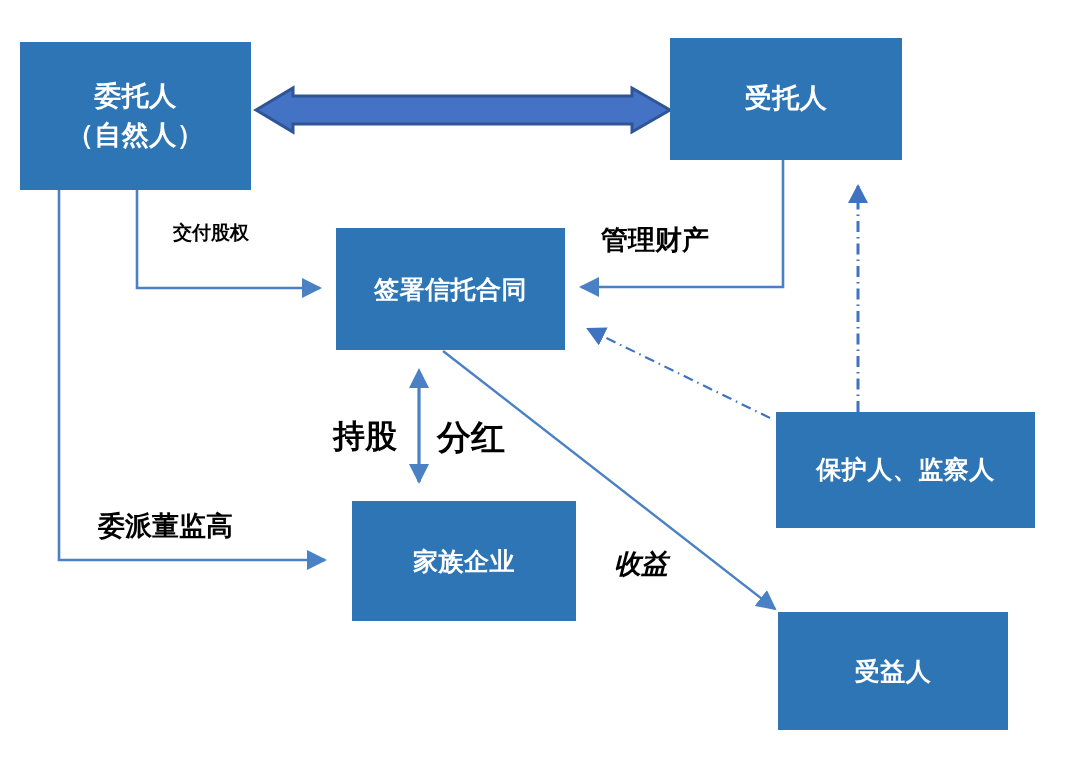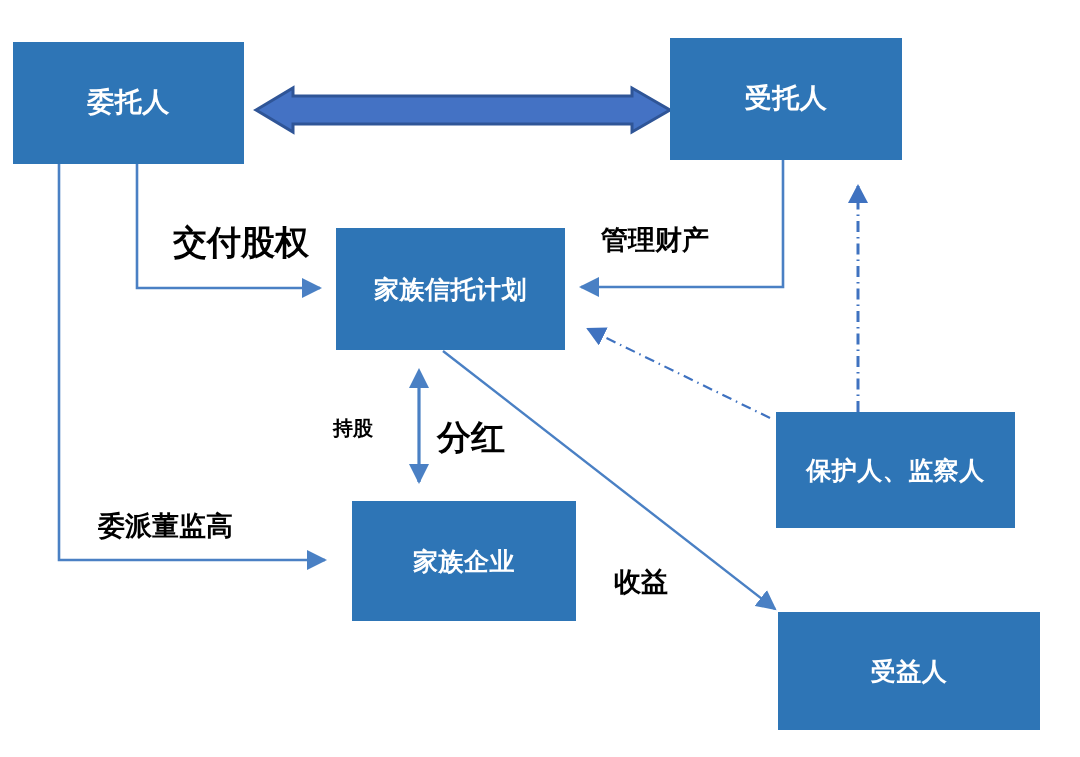--- a/index.html
+++ b/index.html
@@ -106,50 +106,51 @@
 
     <g>
       <path d="M 770,418 L 588,329" fill="none" stroke="#3F72C0" stroke-width="2.2" stroke-dasharray="10 5 1.5 5" marker-end="url(#arrow-dashdot)"></path>
     </g>
 
     <g>
       <path d="M 858,412 L 858,186" fill="none" stroke="#3F72C0" stroke-width="3" stroke-dasharray="11 5 1.5 5" marker-end="url(#arrow-dashdot)"></path>
     </g>
   </svg>
 
-  <div class="node-box" style="left:13px; top:42px; width:231px; height:122px; font-size:27px;">
+  <div class="node-box" style="left:20px; top:42px; width:231px; height:148px; font-size:27px;">
     <span class="node-line">委托人</span>
+    <span class="node-line">（自然人）</span>
   </div>
 
   <div class="node-box" style="left:670px; top:38px; width:232px; height:122px; font-size:27px;gap:20px;">
     <span class="node-line">受托人</span>
   </div>
 
   <div class="node-box" style="left:336px; top:228px; width:229px; height:122px; font-size:25px;">
-    <span class="node-line">家族信托计划</span>
+    <span class="node-line">签署信托合同</span>
   </div>
 
   <div class="node-box" style="left:352px; top:501px; width:224px; height:120px; font-size:25px;">
     <span class="node-line">家族企业</span>
   </div>
 
-  <div class="node-box" style="left:776px; top:412px; width:239px; height:116px; font-size:25px;">
+  <div class="node-box" style="left:776px; top:412px; width:259px; height:116px; font-size:25px;font-family:Liberation Serif, serif;">
     <span class="node-line">保护人、监察人</span>
   </div>
 
-  <div class="node-box" style="left:778px; top:612px; width:262px; height:118px; font-size:25px;">
+  <div class="node-box" style="left:778px; top:612px; width:230px; height:118px; font-size:25px;">
     <span class="node-line">受益人</span>
   </div>
 
 
-  <div class="edge-label" style="left:173px; top:220px; font-size:34px;">交付股权</div>
+  <div class="edge-label" style="left:173px; top:220px; font-size:19px;">交付股权</div>
 
   <div class="edge-label" style="left:601px; top:222px; font-size:27px;">管理财产</div>
 
   <div class="edge-label" style="left:98px; top:508px; font-size:27px;">委派董监高</div>
 
-  <div class="edge-label" style="left:333px; top:415px; font-size:20px;">持股</div>
+  <div class="edge-label" style="left:333px; top:415px; font-size:32px;">持股</div>
 
   <div class="edge-label" style="left:437px; top:415px; font-size:34px;">分红</div>
 
-  <div class="edge-label" style="left:614px; top:564px; font-size:27px;">收益</div>
+  <div class="edge-label" style="left:614px; top:546px; font-size:27px;font-style:italic;">收益</div>
 
 </div>
 
 </body></html>

